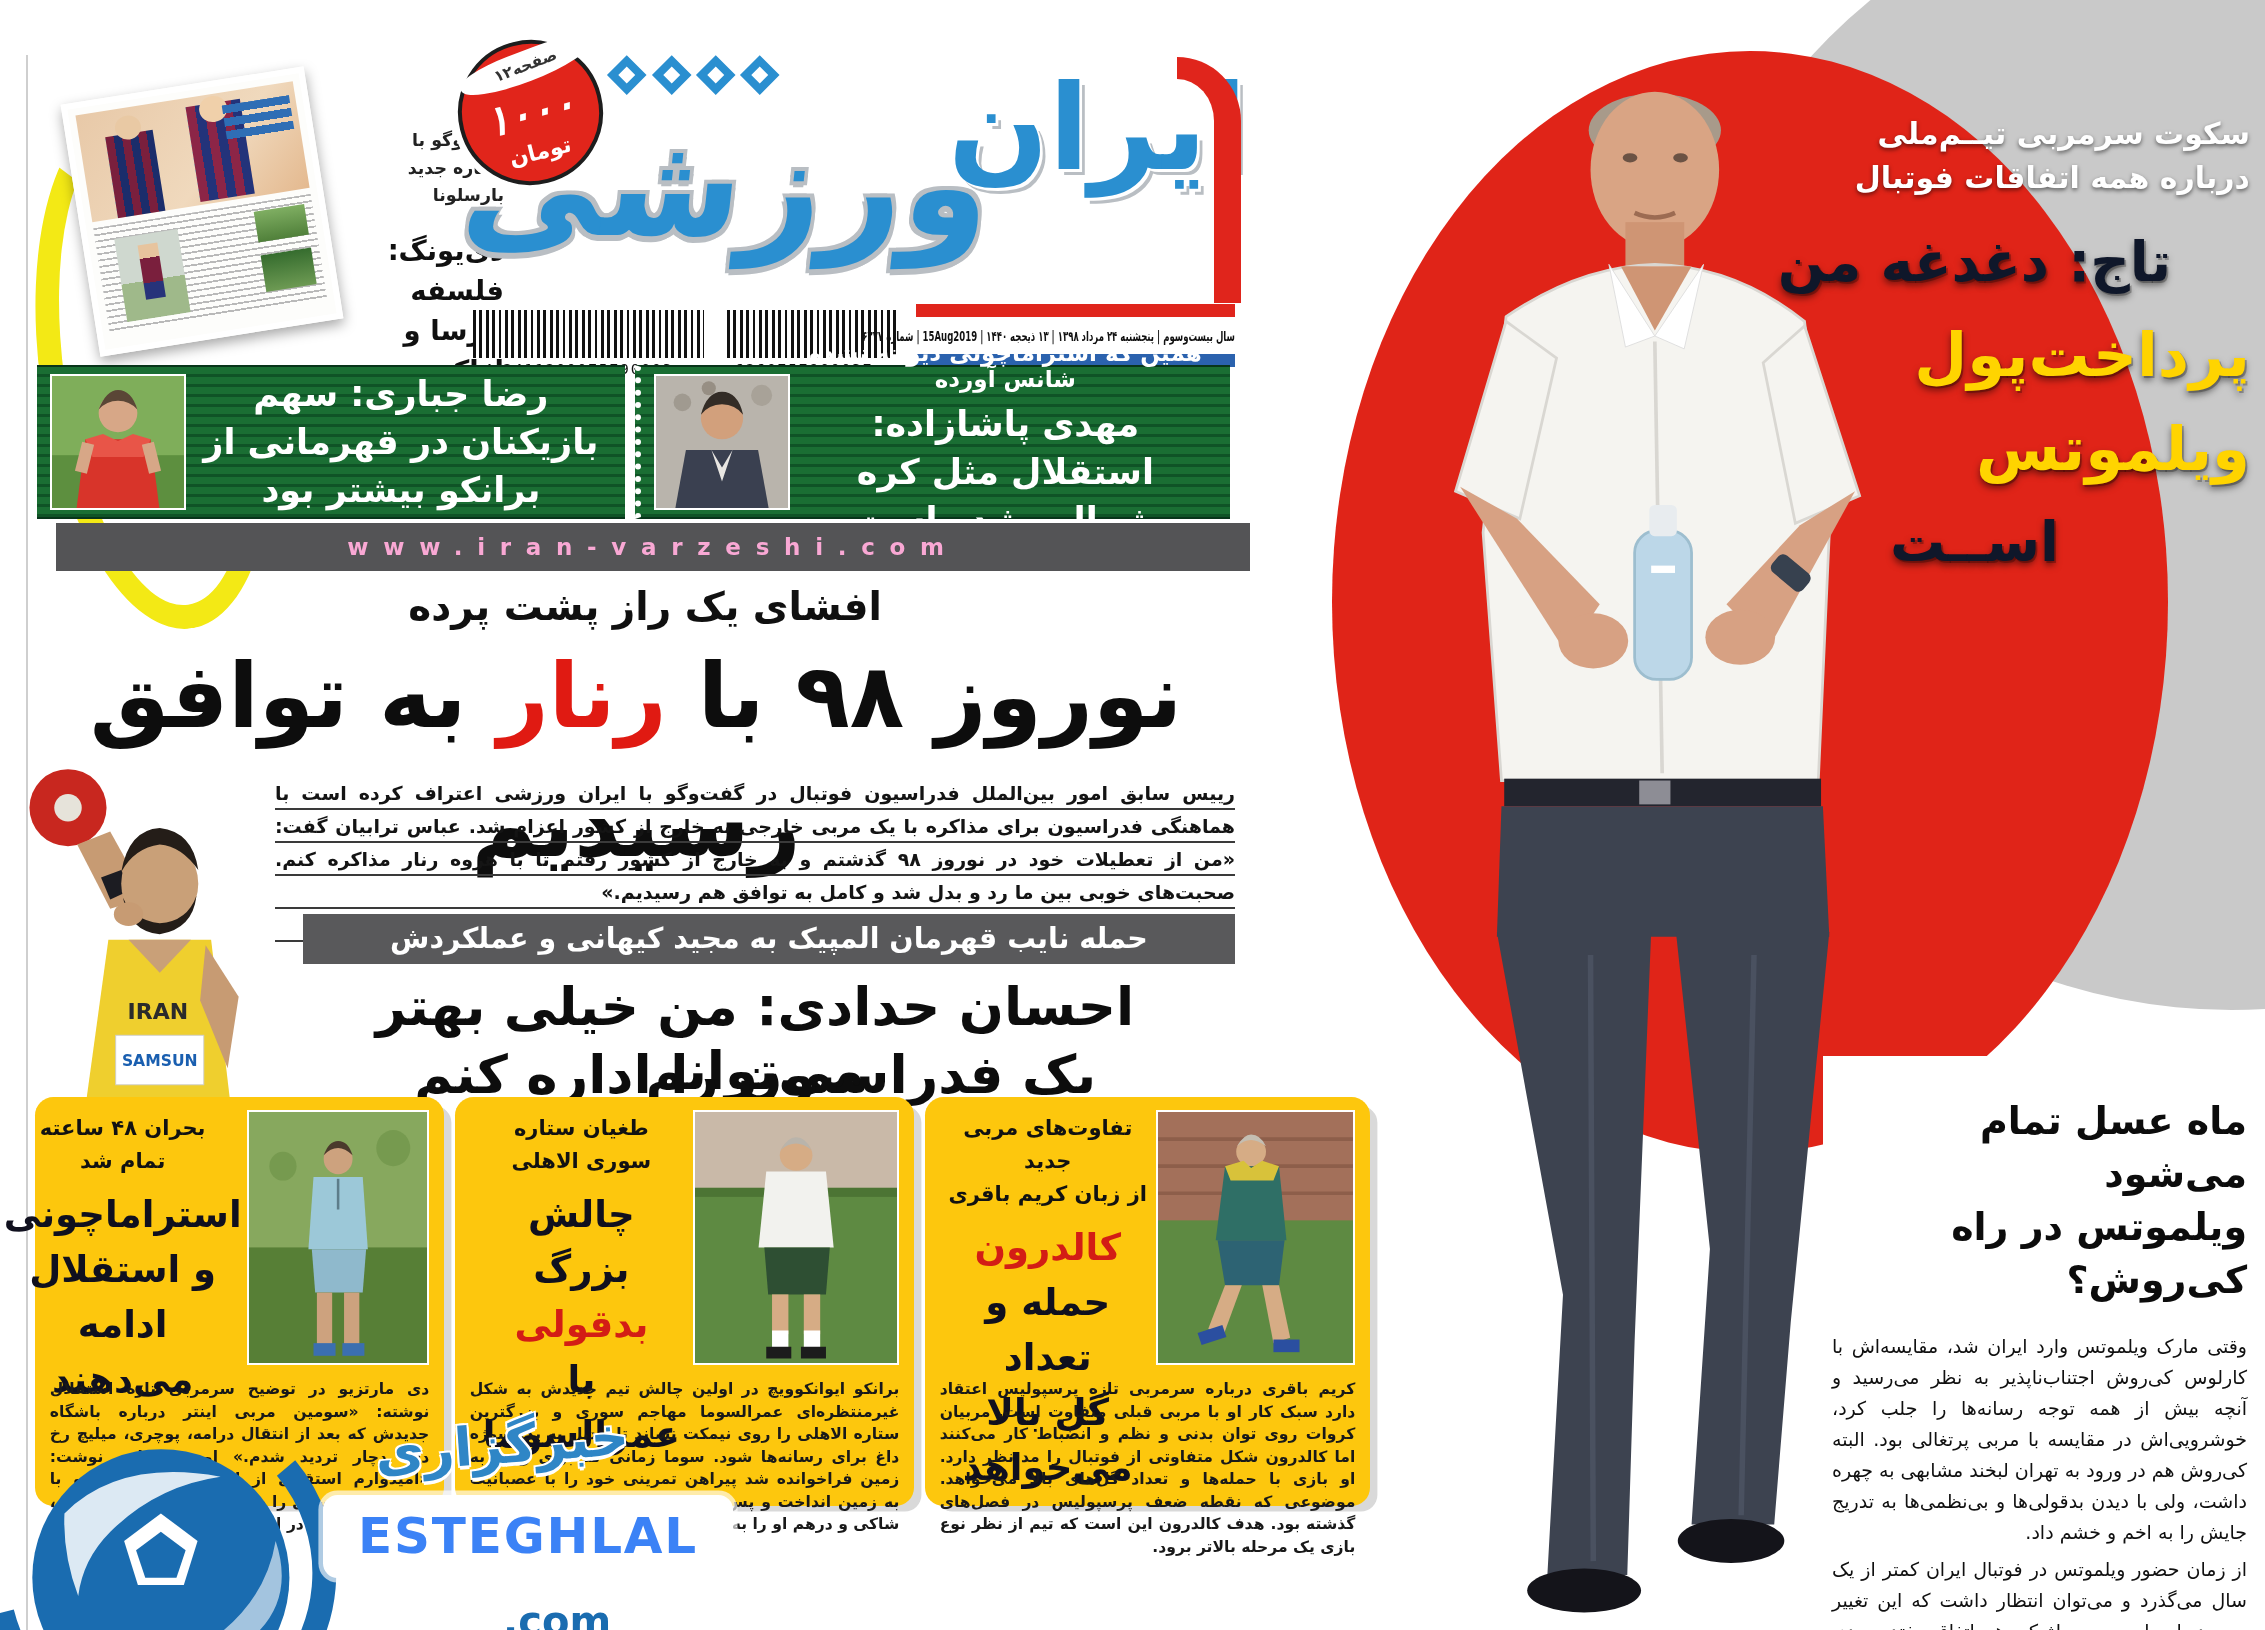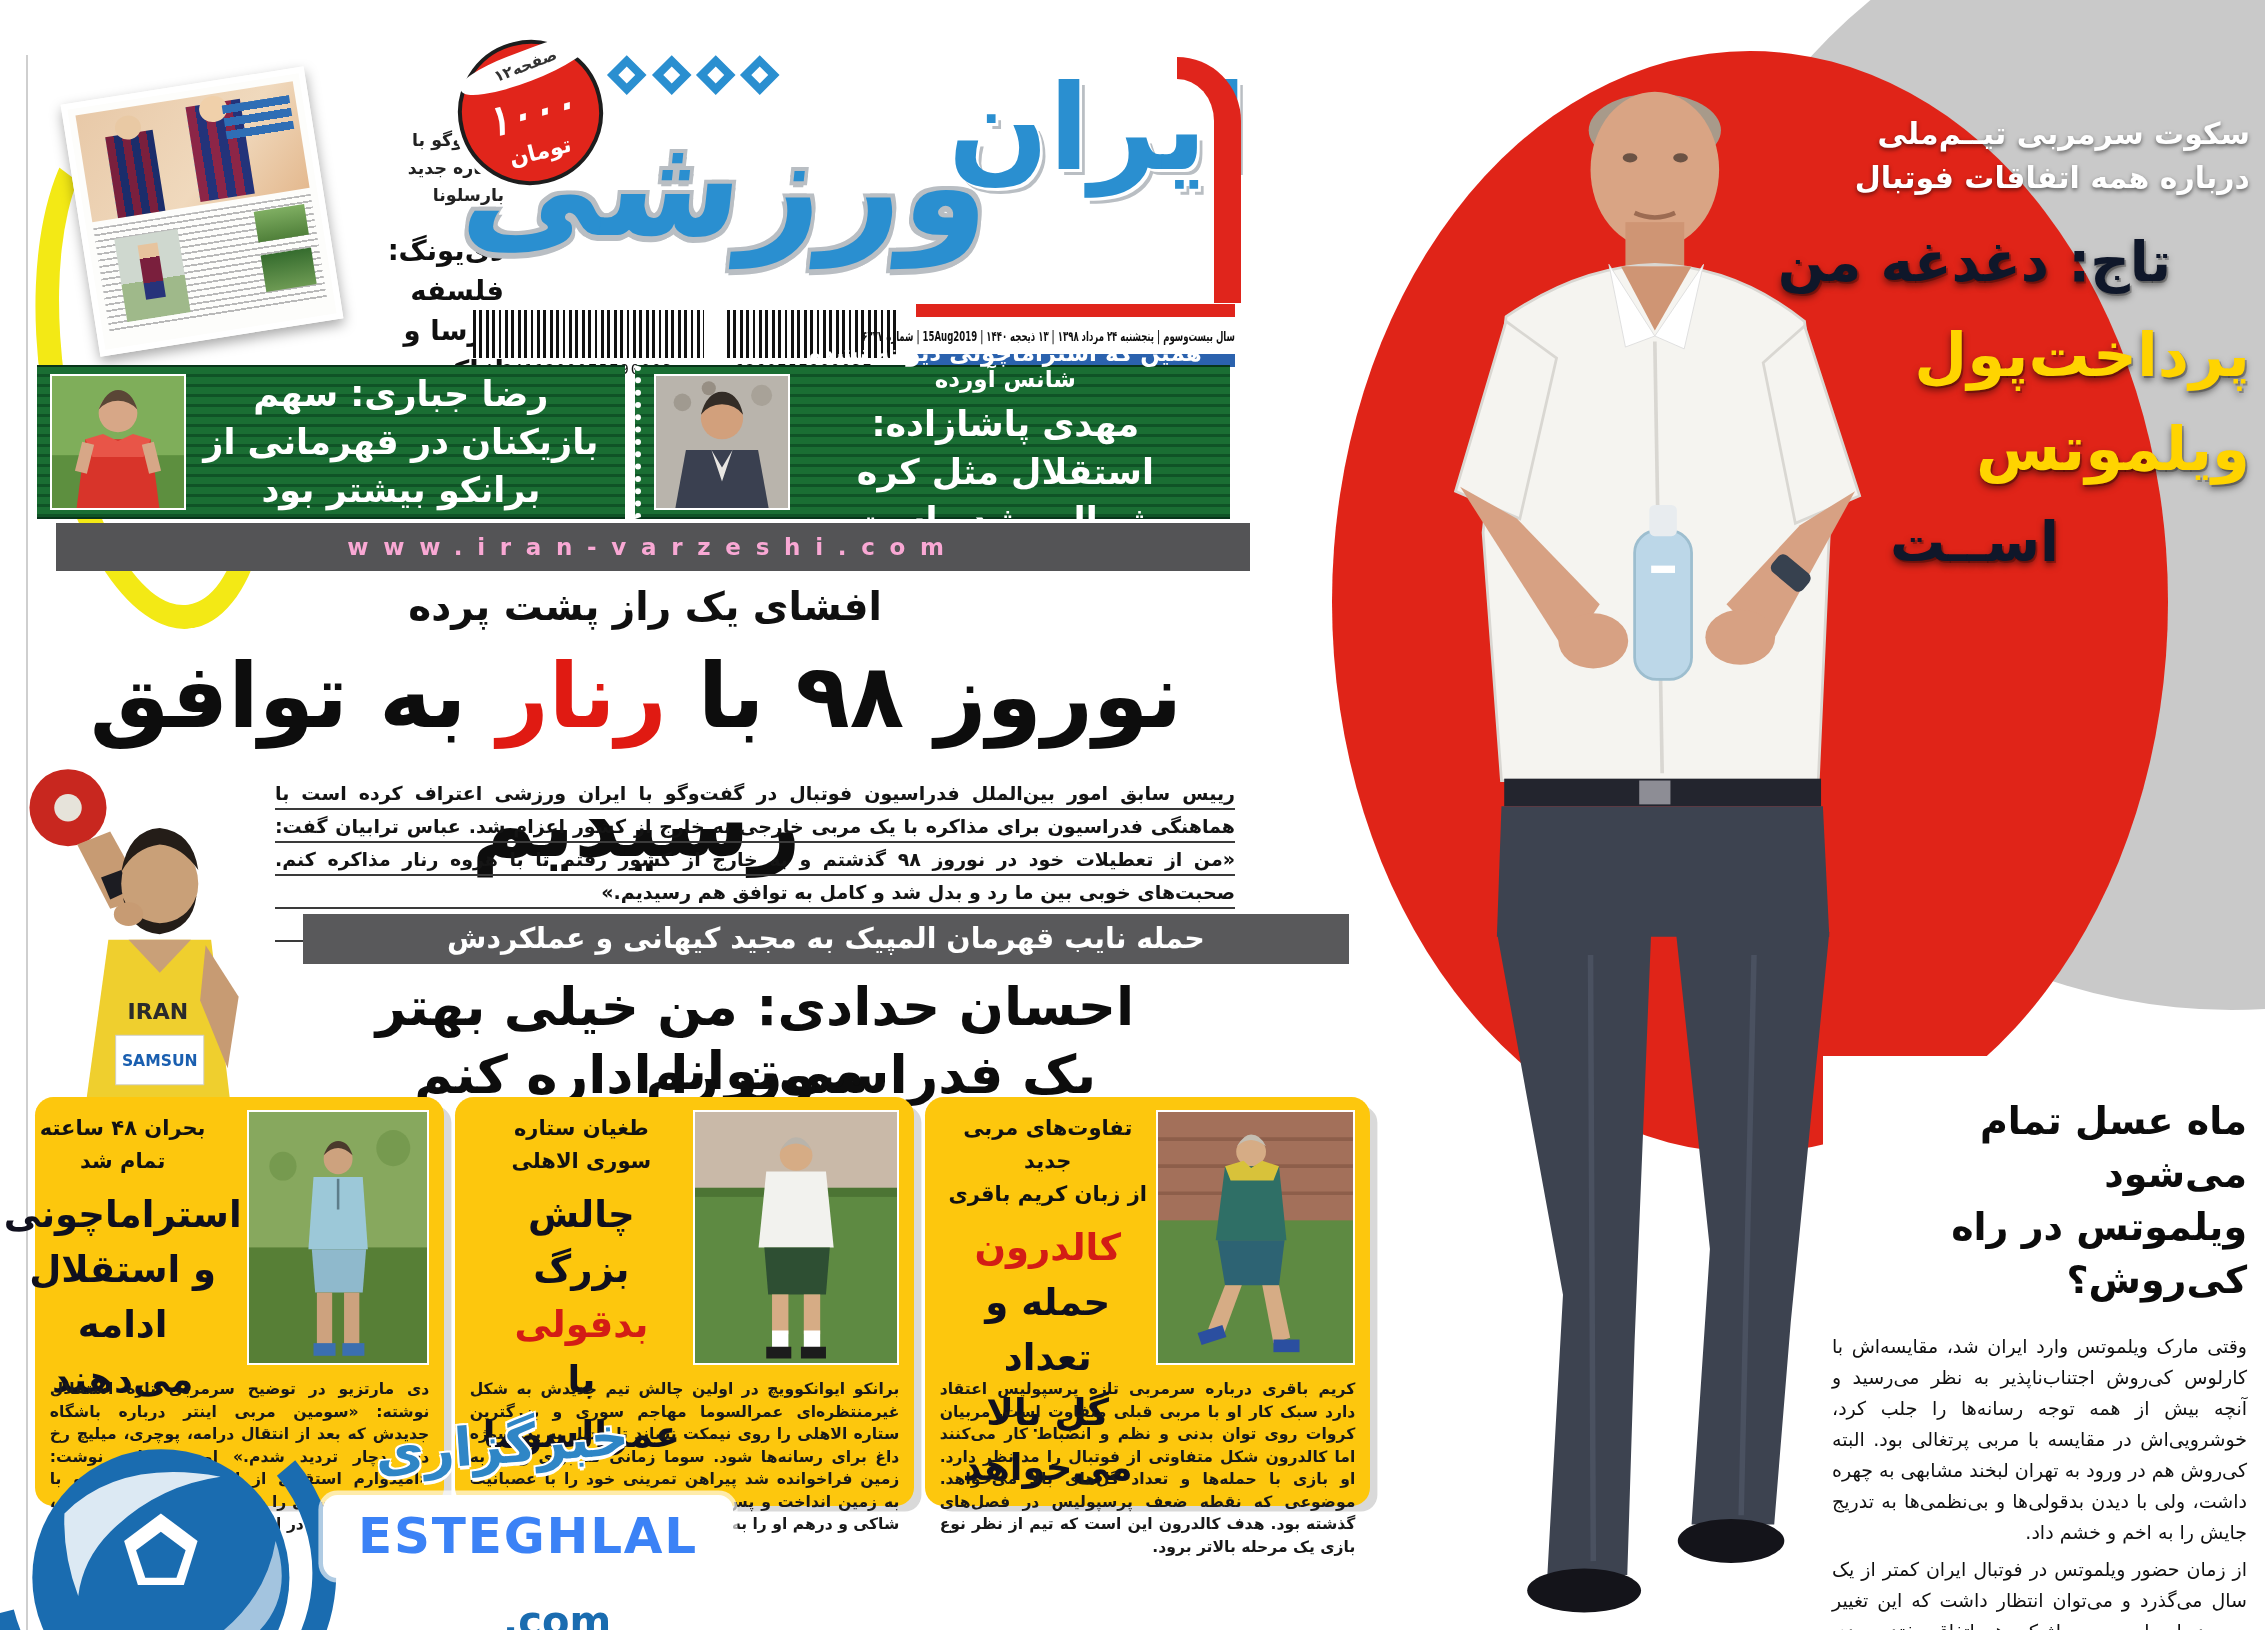--- a/index.html
+++ b/index.html
@@ -74,21 +74,21 @@
 
   
   .lead-kicker{left:55px;top:584px;width:1180px;text-align:center;font-size:39px;font-weight:bold;color:#101010;direction:rtl;}
   .lead-head{left:37px;top:632px;width:1198px;text-align:center;font-size:89px;font-weight:bold;color:#0d0d0d;direction:rtl;line-height:129px;}
   .lead-head .red{color:#e01a12;}
   .lead-body{left:275px;top:777px;width:960px;height:170px;direction:rtl;text-align:justify;
     font-size:19px;font-weight:bold;color:#141414;line-height:33px;
     background:repeating-linear-gradient(to bottom,transparent 0 31px,#3a3a3a 31px 33px);}
 
   
-  .bar2{left:303px;top:914px;width:1046px;height:50px;background:#59595b;color:#fff;text-align:center;
+  .bar2{left:303px;top:914px;width:932px;height:50px;background:#59595b;color:#fff;text-align:center;
     font-size:28.5px;font-weight:bold;line-height:50px;direction:rtl;}
   .head2{left:275px;top:972px;width:960px;text-align:center;direction:rtl;font-size:53px;font-weight:bold;color:#0d0d0d;line-height:64px;}
 
   
   .gray-circle{left:1662px;top:-129px;width:1139px;height:1139px;border-radius:50%;background:#c9c9c9;z-index:1;}
   .red-ellipse{left:1332px;top:51px;width:836px;height:1102px;border-radius:50%;background:#e02418;z-index:2;}
   .wilmots{z-index:4;}
   .rc-kicker{left:1800px;top:112px;width:450px;text-align:right;direction:rtl;z-index:6;
     font-size:30px;font-weight:bold;color:#fff;line-height:44px;text-shadow:0 1.8px 4.6px rgba(0,0,0,.55);}
   .rc-head{left:1699px;top:216px;width:551px;text-align:right;direction:rtl;z-index:6;}

